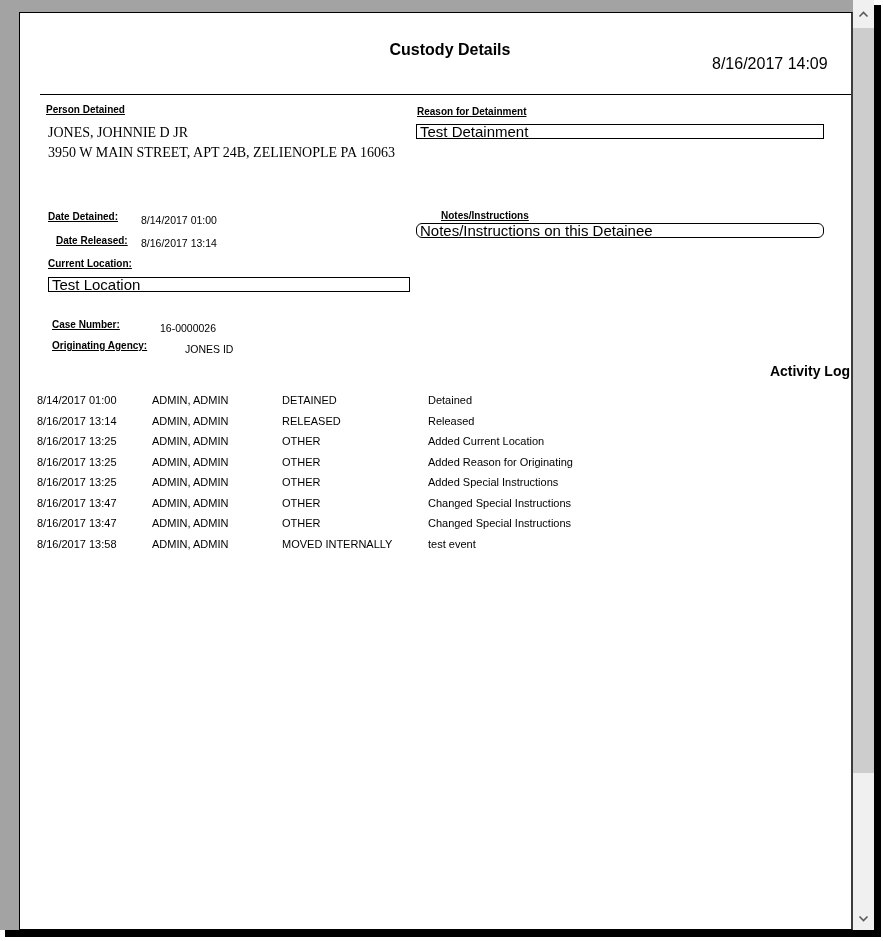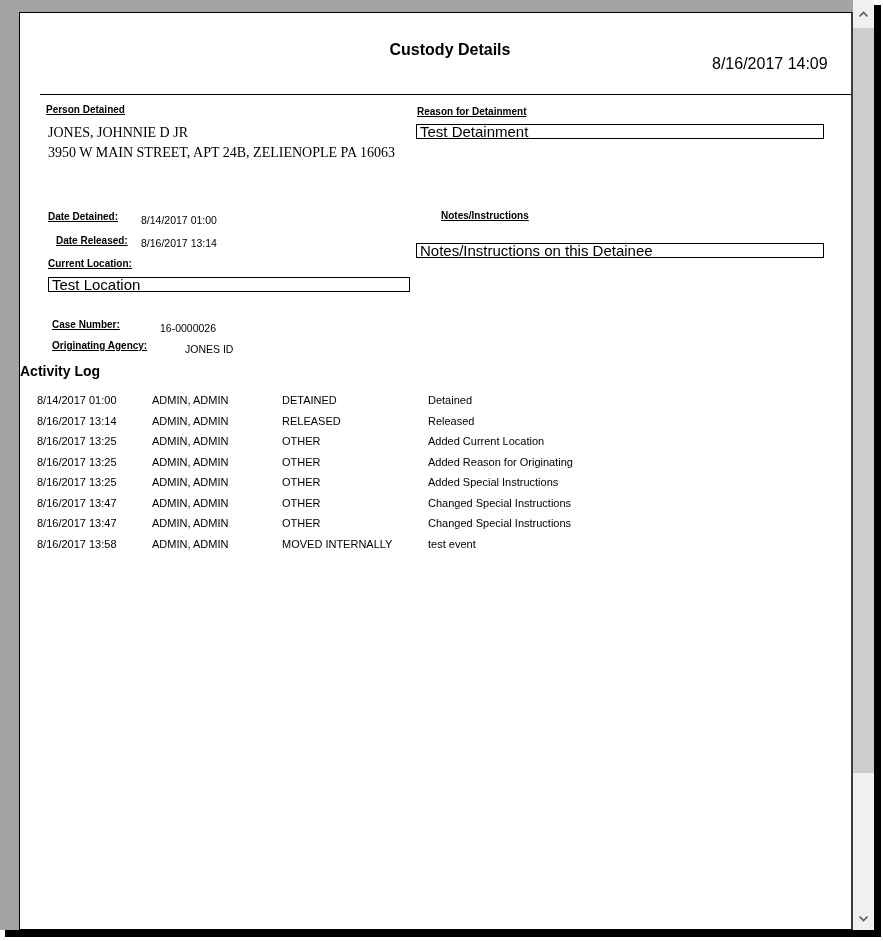--- a/index.html
+++ b/index.html
@@ -11,21 +11,21 @@
         background:#fff;border:1px solid #000;border-right:2px solid #3c3c3c;}
   .abs{position:absolute;white-space:nowrap;}
   .title{left:20px;top:41px;width:860px;text-align:center;font-size:16px;font-weight:bold;}
   .stamp{left:712px;top:55px;font-size:16px;}
   .h-rule{position:absolute;left:40px;top:94px;width:811px;height:1px;background:#000;}
   .sec{font-size:10px;font-weight:bold;text-decoration:underline;}
   .body-lg{font-size:14px;font-family:Liberation Serif, serif;}
   .val{font-size:10.5px;}
   .fbox{position:absolute;height:15px;box-sizing:border-box;border:1px solid #000;
         font-size:15px;line-height:13px;padding-left:3px;overflow:hidden;}
-  .al-title{left:20px;top:363px;width:662px;text-align:left;font-size:14px;font-weight:bold;}
+  .al-title{left:20px;top:363px;width:830px;text-align:right;font-size:14px;font-weight:bold;}
   .al-table{position:absolute;left:0;top:391px;width:851px;font-size:11px;}
   .al-row{position:relative;height:20.5px;}
   .al-row span{position:absolute;top:3px;white-space:nowrap;}
   .c1{left:37px;} .c2{left:152px;} .c3{left:282px;} .c4{left:428px;}
   .scrollbar{position:absolute;left:853px;top:0;width:21px;height:930px;background:#f0f0f0;}
   .sb-btn{position:absolute;left:0;width:21px;height:26px;display:flex;align-items:center;justify-content:center;background:#f0f0f0;cursor:pointer;}
   .sb-up{top:0;} .sb-down{bottom:0;}
   .sb-thumb{position:absolute;left:0;top:28px;width:21px;height:745px;background:#cdcdcd;cursor:pointer;}
   .border-right{position:absolute;left:874px;top:5px;width:7px;height:932px;background:#000;}
   .border-bottom{position:absolute;left:5px;top:930px;width:876px;height:7px;background:#000;}
@@ -49,21 +49,21 @@
 
   <div class="abs sec" style="left:417px;top:106px;">Reason for Detainment</div>
   <div class="fbox" style="left:416px;top:124px;width:408px;">Test Detainment</div>
 
   <div class="abs sec" style="left:48px;top:211px;">Date Detained:</div>
   <div class="abs val" style="left:141px;top:214px;">8/14/2017 01:00</div>
   <div class="abs sec" style="left:48px;top:235px;margin-left:8px;">Date Released:</div>
   <div class="abs val" style="left:141px;top:237px;">8/16/2017 13:14</div>
 
   <div class="abs sec" style="left:417px;top:210px;margin-left:24px;">Notes/Instructions</div>
-  <div class="fbox" style="left:416px;top:243px;width:408px;">Notes/Instructions on this Detainee</div>
+  <div class="fbox" style="left:416px;top:223px;width:408px;border-radius:6px;">Notes/Instructions on this Detainee</div>
 
   <div class="abs sec" style="left:48px;top:258px;">Current Location:</div>
   <div class="fbox" style="left:48px;top:277px;width:362px;text-decoration:underline;">Test Location</div>
 
   <div class="abs sec" style="left:52px;top:319px;text-align:right;">Case Number:</div>
   <div class="abs val" style="left:160px;top:322px;">16-0000026</div>
   <div class="abs sec" style="left:52px;top:340px;">Originating Agency:</div>
   <div class="abs val" style="left:185px;top:343px;">JONES ID</div>
 
   <div class="abs al-title">Activity Log</div>

